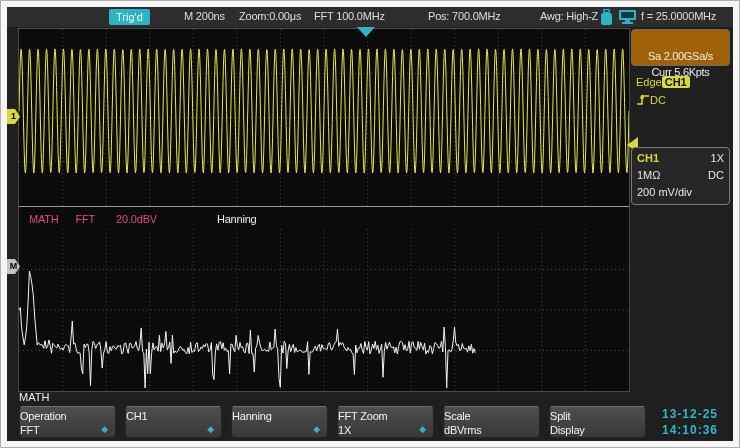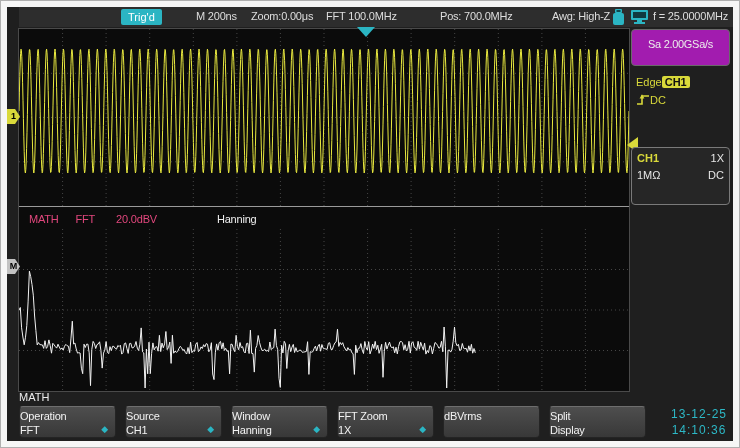--- a/index.html
+++ b/index.html
@@ -10,21 +10,21 @@
     border:1px solid #b0b0b0;
     padding:6px;
     font-family:"Liberation Sans","DejaVu Sans",sans-serif;
   }
   .screen{
     position:relative;width:726px;height:434px;
     background:#1f1f1f;overflow:hidden;
     font-size:11px;color:#dcdcdc;
   }
   
-  .topbar{position:absolute;left:12px;top:0;right:0;height:20px;background:#2d2d2d;}
+  .topbar{position:absolute;left:0;top:0;right:0;height:20px;background:#2d2d2d;}
   .topbar .item{position:absolute;top:3px;white-space:nowrap;color:#dedede;letter-spacing:-0.2px;}
   .trig-box{position:absolute;left:102px;top:2px;height:16px;line-height:16px;padding:0 7px;
     background:#2bb5c3;color:#ffffff;border-radius:2px;}
   .tb-m{left:160px;padding-left:17px;} .tb-delay{left:232px;} .tb-fft{left:307px;}
   .tb-pos{left:413px;padding-left:8px;} .tb-awg{left:533px;}
   .freq-counter{left:634px;color:#d9d93a;font-weight:normal;}
   .usb-ic{position:absolute;left:593px;top:2px;}
   .pc-ic{position:absolute;left:612px;top:3px;}
   
   .grid{position:absolute;left:11px;top:21px;width:612px;height:364px;
@@ -43,40 +43,40 @@
   .marker{position:absolute;left:0;width:13px;height:15px;font-size:9px;font-weight:bold;
     color:#000;text-align:center;line-height:15px;
     clip-path:polygon(0 0,62% 0,100% 50%,62% 100%,0 100%);}
   .ch1-marker{top:102px;background:#d9d93a;}
   .math-marker{top:252px;background:#c2c2c2;}
   .trig-level{position:absolute;left:620px;top:130px;width:0;height:0;
     border-top:8px solid transparent;border-bottom:8px solid transparent;
     border-right:11px solid #d9d93a;}
   
   .sidebar{position:absolute;left:624px;top:21px;width:100px;height:364px;}
-  .acq-box{position:absolute;left:0;top:1px;width:99px;height:37px;background:#a21caf;
+  .acq-box{position:absolute;left:0;top:1px;width:99px;height:37px;background:#a16207;
     border:1px solid #6a6a6a;border-radius:4px;color:#ececec;text-align:center;
-    line-height:16px;padding-top:6px;letter-spacing:-0.3px;}
+    line-height:16px;padding-top:18px;letter-spacing:-0.3px;}
   .trig-info{position:absolute;left:5px;top:45px;width:92px;color:#d9d93a;}
   .trig-info .row{display:flex;justify-content:flex-start;align-items:center;height:18px;}
   .src-badge{background:#d9d93a;color:#111;padding:0 3px;border-radius:2px;font-weight:bold;}
   .ch-box{position:absolute;left:0;top:119px;width:99px;height:58px;border:1px solid #7a7a7a;
     border-radius:4px;background:#262626;padding:2px 5px;color:#e6e6e6;}
   .ch-box .row{display:flex;justify-content:space-between;height:17px;line-height:17px;}
   .ch-name{color:#d9d93a;font-weight:bold;}
   
   .bottom-label{position:absolute;left:12px;top:384px;color:#ececec;}
   .menu{position:absolute;left:12px;top:399px;height:32px;display:flex;gap:9px;}
   .btn{width:97px;height:32px;background:linear-gradient(#4e4e4e,#383838);
     border:1px solid #242424;border-top-color:#6e6e6e;border-radius:4px;
     color:#f2f2f2;text-align:left;line-height:14px;position:relative;padding-top:2px;
     letter-spacing:-0.2px;cursor:pointer;}
   .diamond{position:absolute;right:7px;bottom:3px;color:#2bb5c3;font-size:9px;line-height:9px;}
-  .timestamp{margin-left:16px;color:#2db8c6;font-size:12px;line-height:16px;text-align:center;
-    letter-spacing:1px;white-space:nowrap;}
+  .timestamp{margin-left:7px;color:#2db8c6;font-size:12px;line-height:16px;text-align:center;
+    letter-spacing:1px;white-space:nowrap;font-weight:bold;}
 </style>
 </head>
 <body>
 
 <div class="frame">
   <div class="screen">
 
     <div class="topbar">
       <span class="trig-box">Trig'd</span>
       <span class="item tb-m">M 200ns</span>
@@ -136,20 +136,21 @@
     </div>
 
     <div class="trig-pos"></div>
     <div class="marker ch1-marker">1</div>
     <div class="marker math-marker">M</div>
     <div class="trig-level"></div>
 
     <div class="sidebar">
       <div class="acq-box">
         <div>Sa 2.00GSa/s</div>
+        <div>Curr 5.6Kpts</div>
       </div>
       <div class="trig-info">
         <div class="row">
           <span>Edge</span>
           <span class="src-badge">CH1</span>
         </div>
         <div class="row">
           <span>
             <svg width="14" height="14" viewBox="0 0 14 14">
                 <path d="M1 12 H6 V4 H13" fill="none" stroke="#d9d93a" stroke-width="1.6"></path>
@@ -161,46 +162,48 @@
       </div>
       <div class="ch-box">
         <div class="row">
           <span class="ch-name">CH1</span>
           <span>1X</span>
         </div>
         <div class="row">
           <span>1MΩ</span>
           <span>DC</span>
         </div>
+        <div class="row">
+          <span>200 mV/div</span>
+        </div>
       </div>
     </div>
 
     <div class="bottom-label">MATH</div>
     <div class="menu">
       <div class="btn">
         <div>Operation</div>
         <div>FFT</div>
         <span class="diamond">◆</span>
       </div>
       <div class="btn">
-        <div>Source</div>
         <div>CH1</div>
         <span class="diamond">◆</span>
       </div>
       <div class="btn">
-        <div>Window</div>
         <div>Hanning</div>
         <span class="diamond">◆</span>
       </div>
       <div class="btn">
         <div>FFT Zoom</div>
         <div>1X</div>
         <span class="diamond">◆</span>
       </div>
       <div class="btn">
+        <div>Scale</div>
         <div>dBVrms</div>
       </div>
       <div class="btn">
         <div>Split</div>
         <div>Display</div>
       </div>
       <div class="timestamp">
         <div>13-12-25</div>
         <div>14:10:36</div>
       </div>

